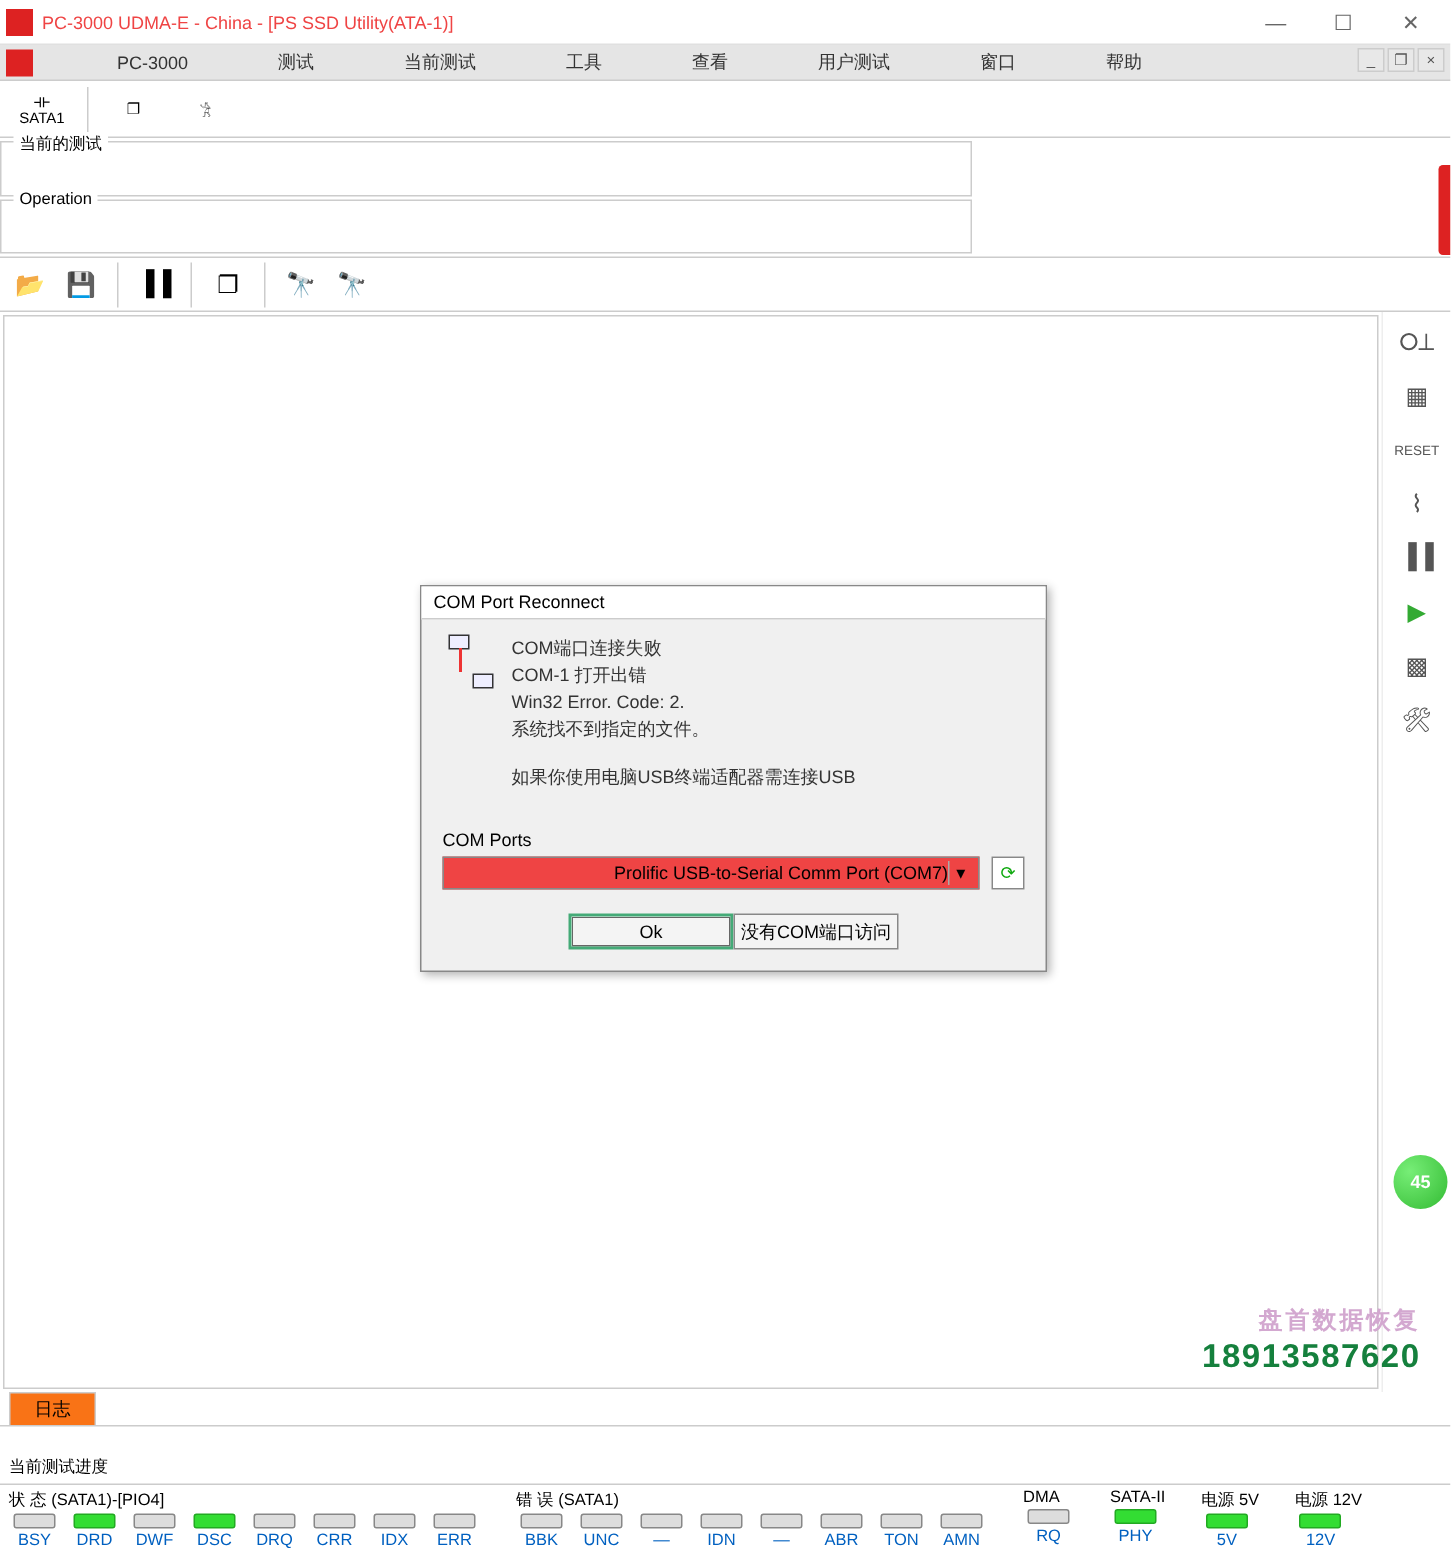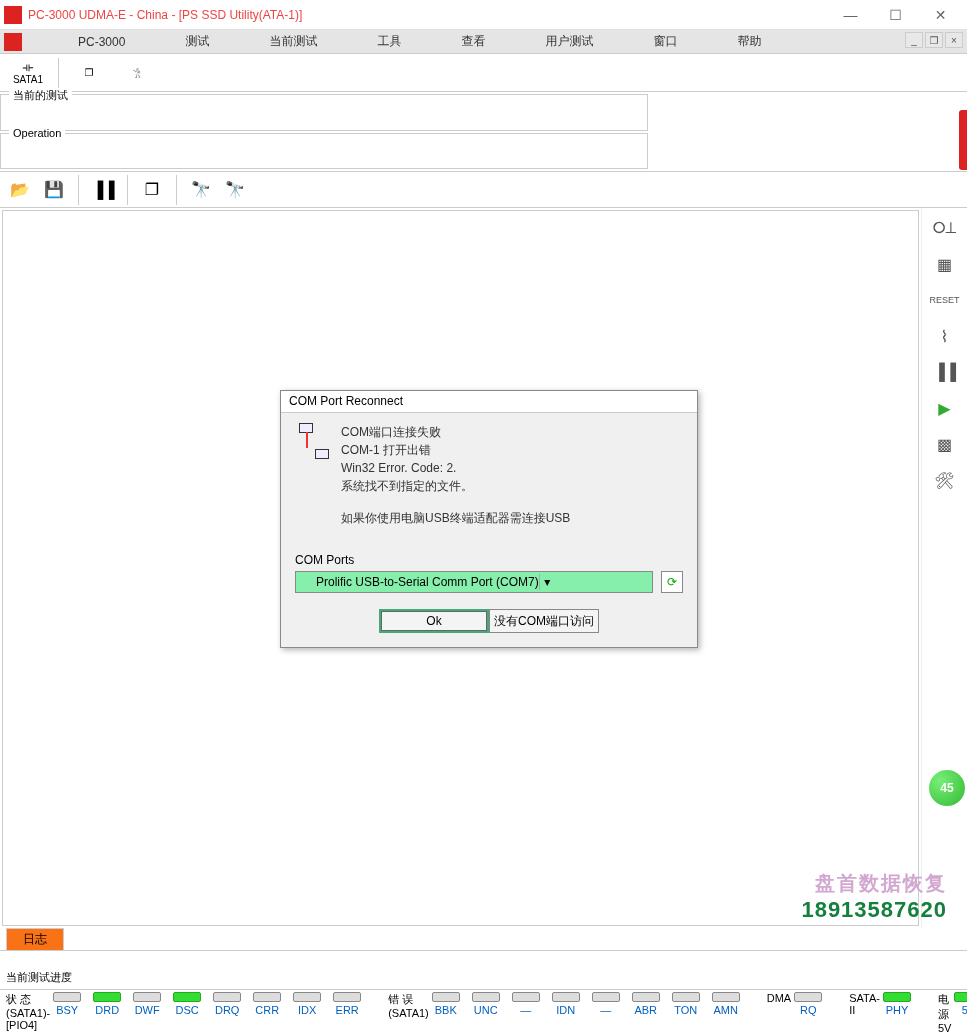--- a/index.html
+++ b/index.html
@@ -160,21 +160,21 @@
   background: radial-gradient(circle at 30% 30%, #7e7, #3b3);
   border-radius: 50%;
   color: #fff; font-weight: bold;
   display: flex; align-items: center; justify-content: center;
 }
 .watermark {
   position: absolute;
   right: 20px; top: 870px;
   text-align: right;
 }
-.wm1 { color: #d3a8d0; font-size: 20px; font-weight: bold; letter-spacing: 2px; }
+.wm1 { color: #d3a8d0; font-size: 16px; font-weight: bold; letter-spacing: 2px; }
 .wm2 { color: #15803d; font-size: 22px; font-weight: bold; letter-spacing: 1px; }
 .tab-strip {
   height: 22px;
   display: flex;
   align-items: flex-end;
   padding-left: 6px;
 }
 .tab {
   border: 1px solid #ccc;
   border-bottom: none;
@@ -190,21 +190,21 @@
   font-size: 11px;
   display: flex;
 }
 .status-row {
   display: flex;
   align-items: flex-start;
   padding: 2px 6px;
   gap: 24px;
   font-size: 11px;
 }
-.status-grp { display: flex; flex-direction: row; }
+.status-grp { display: flex; flex-direction: column; }
 .status-head { font-size: 11px; padding-bottom: 2px; }
 .led-row { display: flex; gap: 6px; }
 .led-item { display: flex; flex-direction: column; align-items: center; width: 34px; }
 .led {
   width: 28px; height: 10px;
   border: 1px solid #888;
   border-radius: 2px;
   margin-bottom: 2px;
 }
 .led.on { background: #3d3; border-color: #2a2; }
@@ -247,24 +247,24 @@
   width: 2px; height: 16px; background: #e33;
 }
 .dlg-msgs p { line-height: 18px; color: #333; }
 .dlg-ports { margin-top: 26px; }
 .dlg-ports-lbl { margin-bottom: 4px; }
 .combo-row { display: flex; gap: 8px; align-items: center; }
 .combo {
   flex: 1;
   height: 22px;
   border: 1px solid #888;
-  background: #86efac;
+  background: #ef4444;
   display: flex; align-items: center;
-  padding: 0 20px;
-  justify-content: flex-start;
+  padding: 0 4px;
+  justify-content: flex-end;
 }
 .combo .arrow {
   width: 16px; height: 16px;
   border-left: 1px solid #aaa;
   display: flex; align-items: center; justify-content: center;
 }
 .refresh-btn {
   width: 22px; height: 22px;
   border: 1px solid #888;
   background: #fff;

